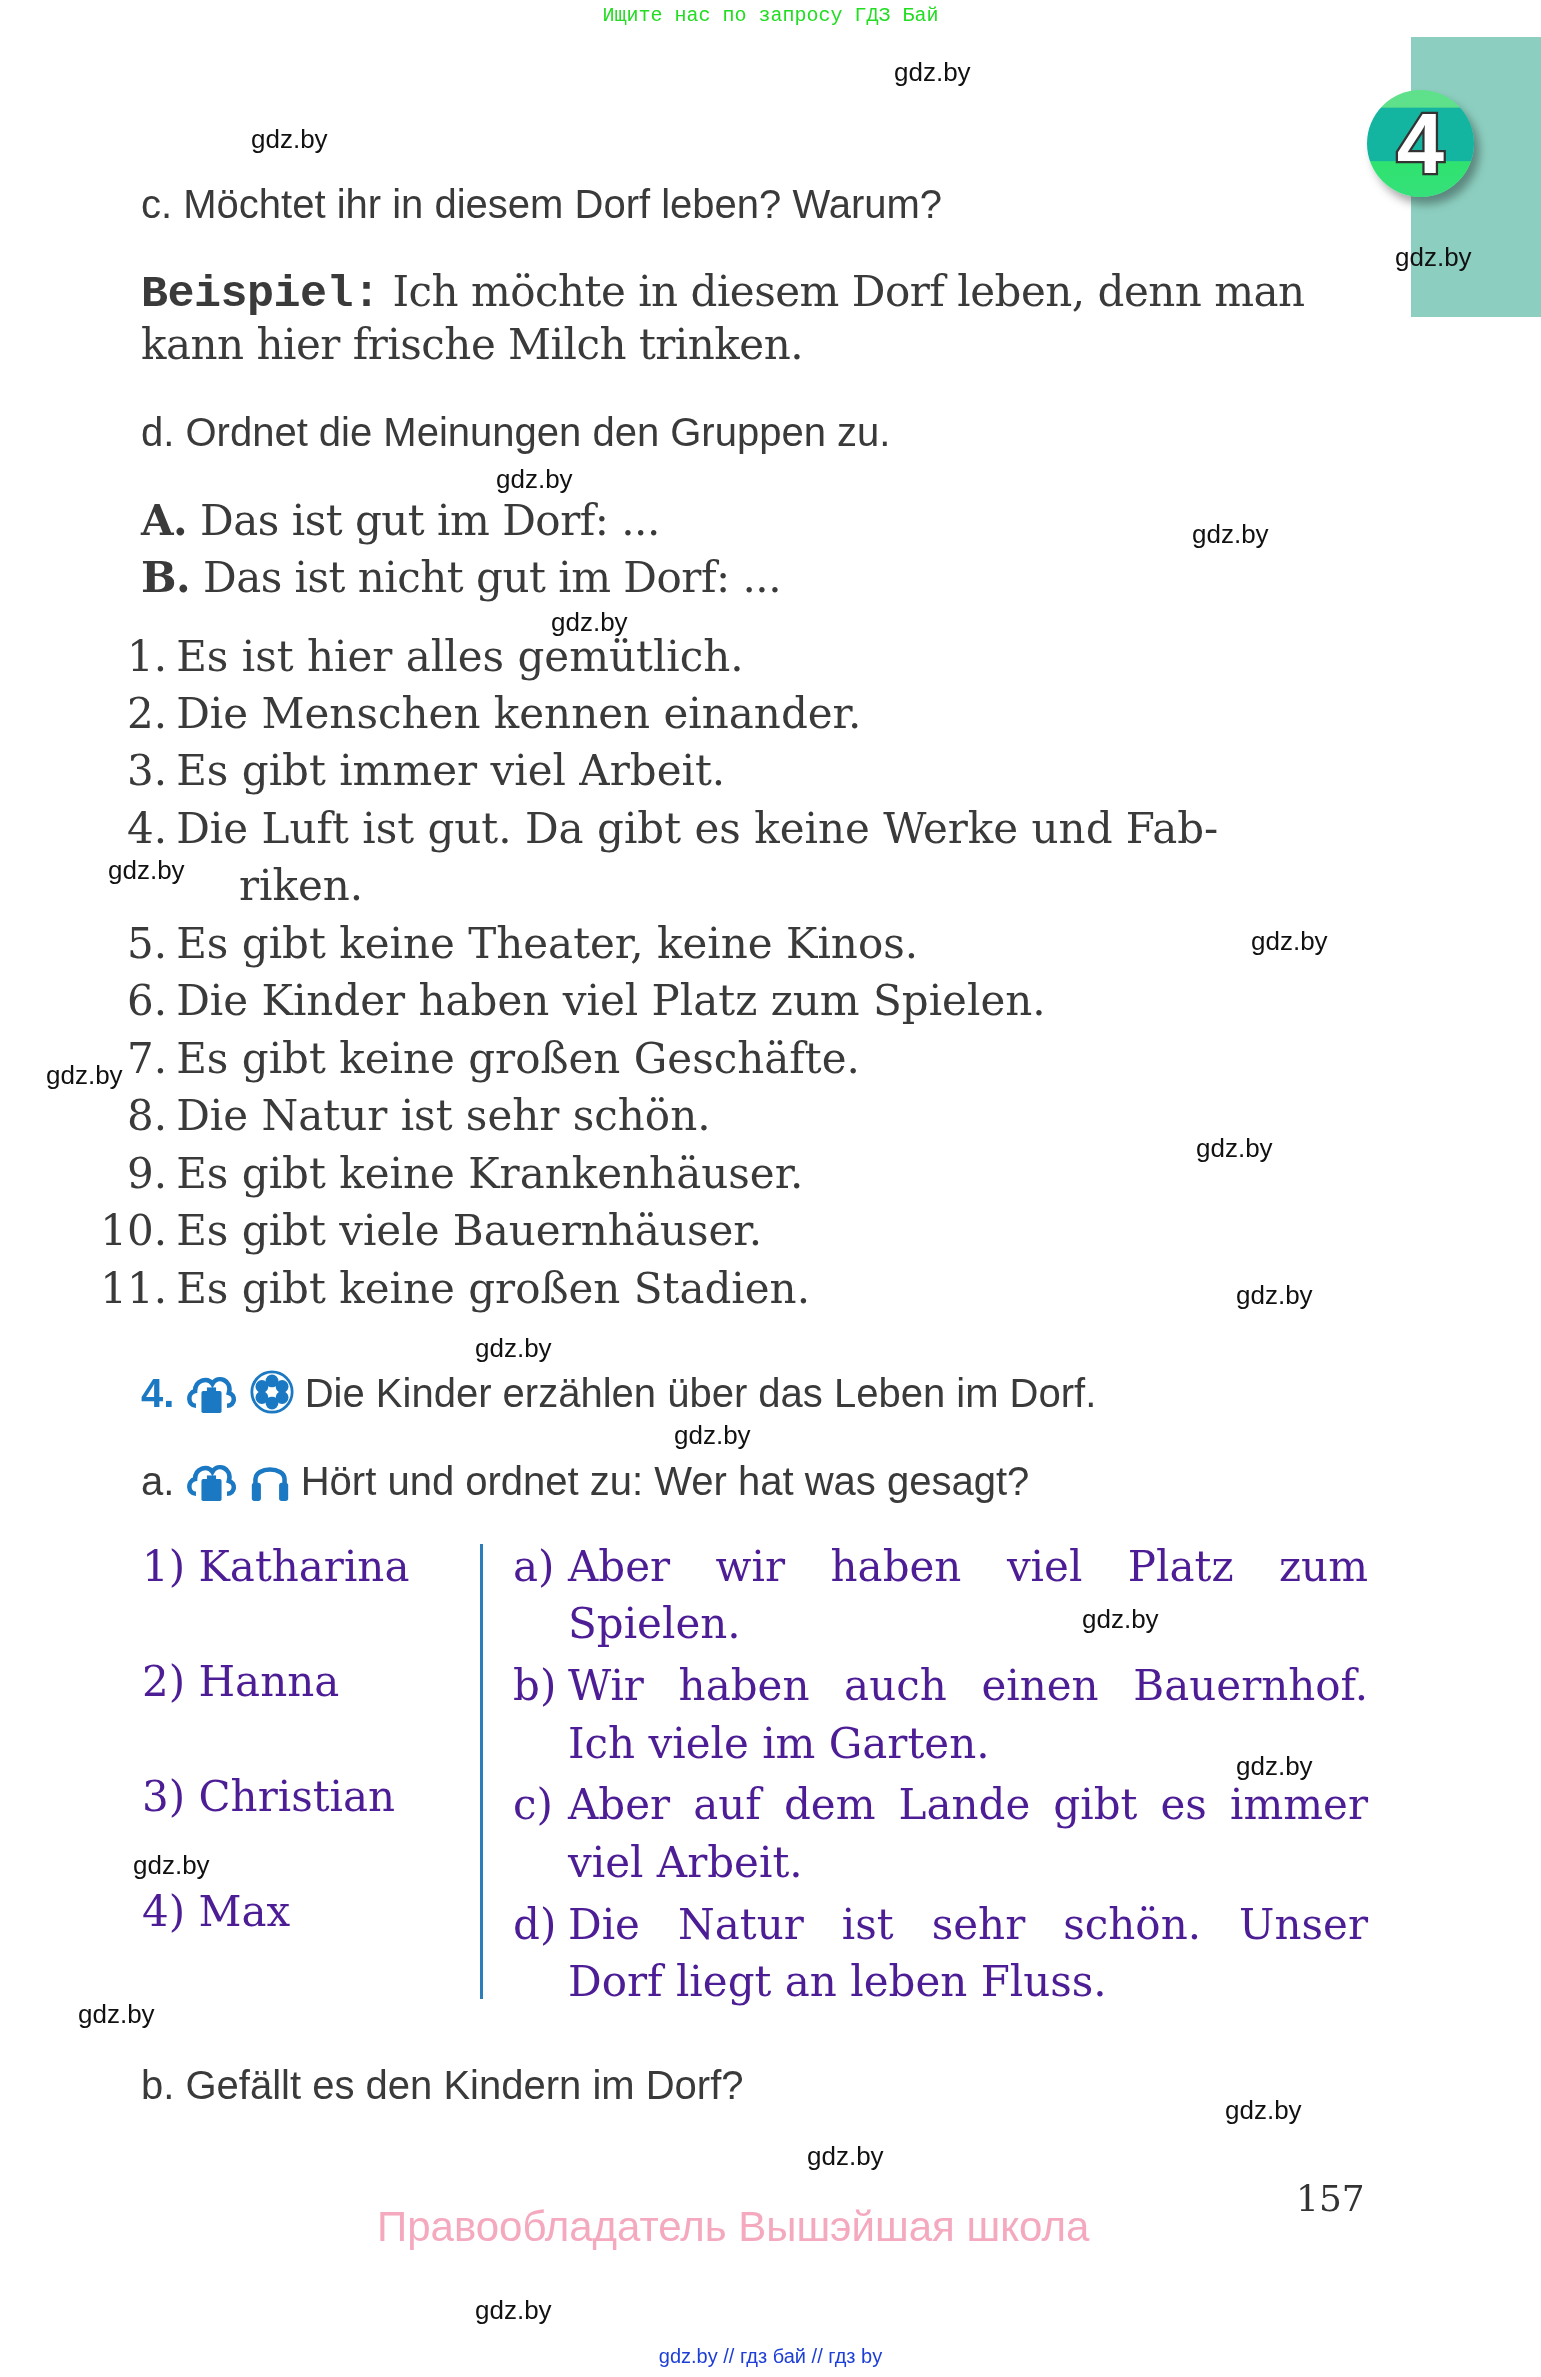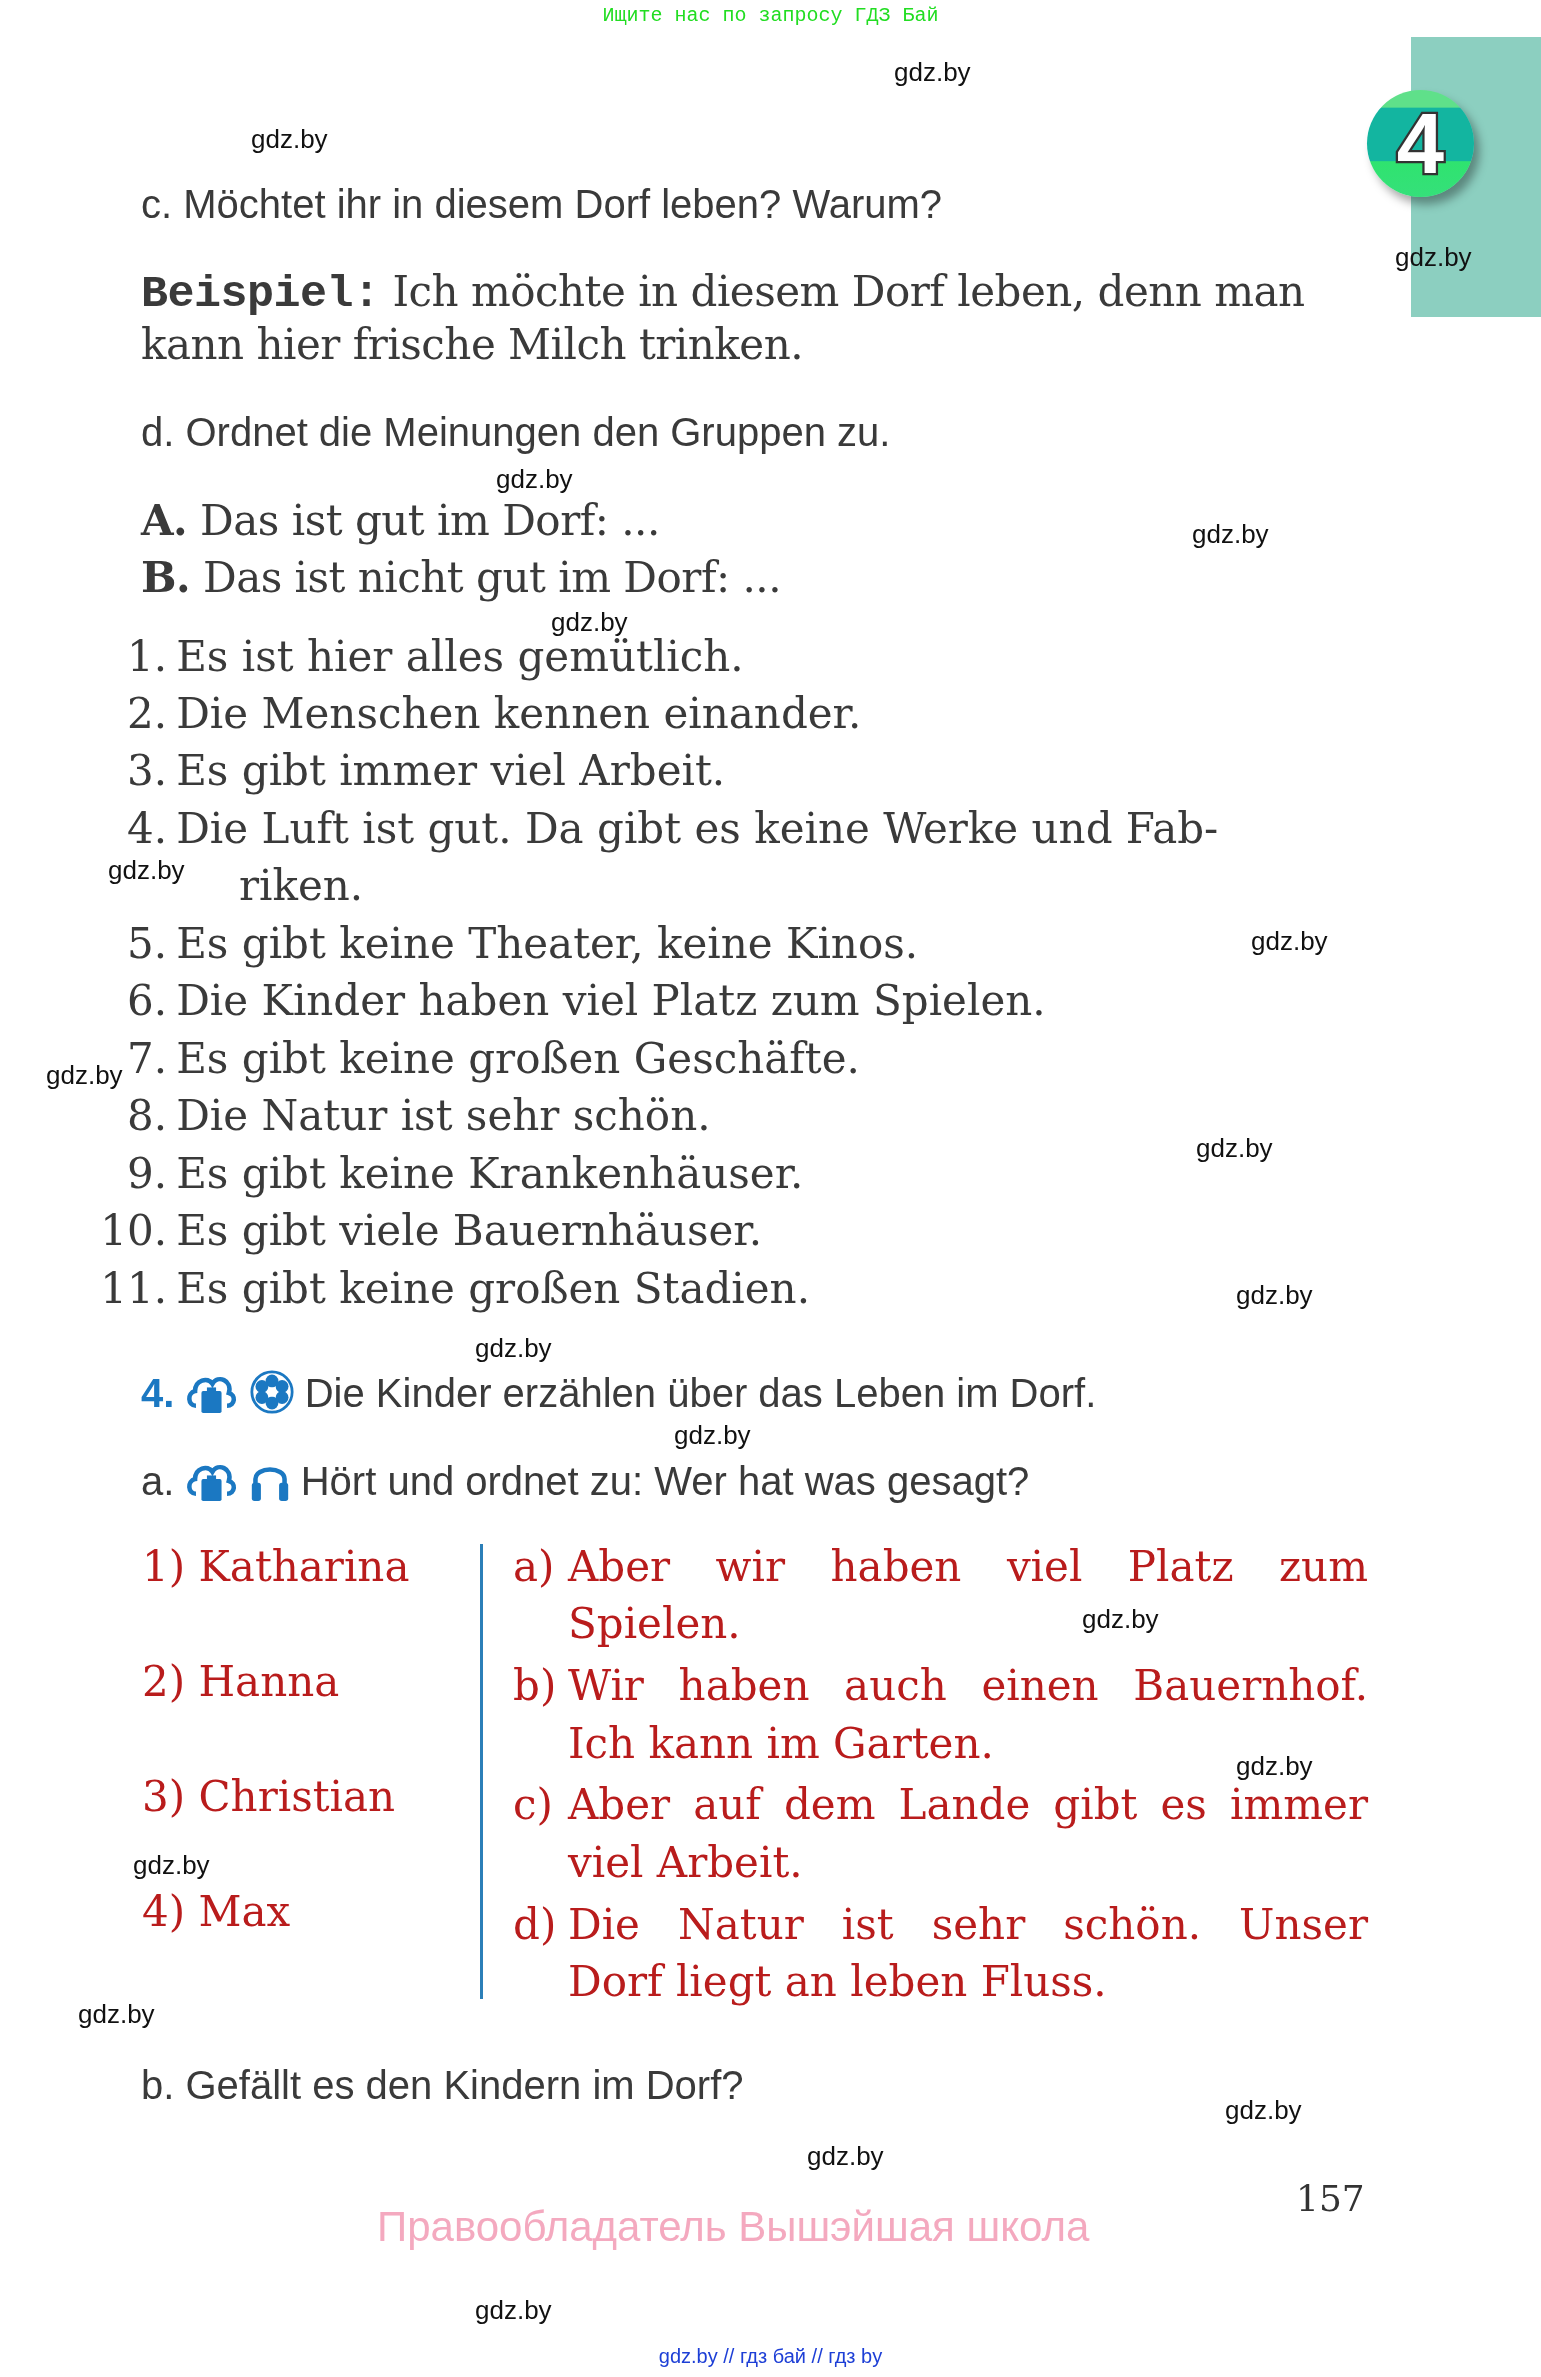--- a/index.html
+++ b/index.html
@@ -15,21 +15,21 @@
     -webkit-text-stroke:4.6px #333; paint-order:stroke fill; line-height:1; }
   .wm { font-family:"Liberation Sans", sans-serif; font-size:26px; color:#111; }
   .heading { font-family:"Liberation Sans", sans-serif; font-size:40px; color:#3a3a3a; }
   .body { font-family:"DejaVu Serif", serif; font-size:42px; color:#3a3a3a; letter-spacing:-0.5px; }
   .item { position:absolute; left:171px; font-family:"DejaVu Serif", serif; font-size:42px; color:#3a3a3a; white-space:nowrap; }
   .item .num { display:inline-block; width:75px; text-align:right; padding-right:9.2px; }
   .blue { color:#1b78c2; }
   .icon { display:inline-block; vertical-align:middle; }
   .divider { left:480px; top:1544px; width:2.8px; height:455px; background:#2b7fb8; }
   .left-col { left:142px; }
-  .right-text { font-family:"DejaVu Serif", serif; font-size:42px; color:#b91c1c; }
+  .right-text { font-family:"DejaVu Serif", serif; font-size:42px; color:#4c1d95; }
   .pagenum { font-family:"DejaVu Serif", serif; font-size:36px; color:#333; }
   .pink { color:#f4a9bf; font-family:"Liberation Sans", sans-serif; font-size:42px; }
   .footer { color:#1d3fd6; font-family:"Liberation Sans", sans-serif; font-size:20px; }
 </style>
 </head>
 <body>
 
 <div class="abs topnote sans">Ищите нас по запросу ГДЗ Бай</div>
 
 <div class="abs tab"></div>
@@ -139,21 +139,21 @@
 <div class="abs right-text left-col" style="top:1887px;">4) Max</div>
 
 <div class="abs divider"></div>
 
 <div class="abs right-text" style="left:513px;top:1542px;">a)</div>
 <div class="abs right-text" style="left:568px;top:1542px;width:800px;text-align:justify;text-align-last:justify;">Aber wir haben viel Platz zum</div>
 <div class="abs right-text" style="left:568px;top:1599px;">Spielen.</div>
 
 <div class="abs right-text" style="left:513px;top:1661px;">b)</div>
 <div class="abs right-text" style="left:568px;top:1661px;width:800px;text-align:justify;text-align-last:justify;">Wir haben auch einen Bauernhof.</div>
-<div class="abs right-text" style="left:568px;top:1719px;">Ich kann im Garten.</div>
+<div class="abs right-text" style="left:568px;top:1719px;">Ich viele im Garten.</div>
 
 <div class="abs right-text" style="left:513px;top:1780px;">c)</div>
 <div class="abs right-text" style="left:568px;top:1780px;width:800px;text-align:justify;text-align-last:justify;">Aber auf dem Lande gibt es immer</div>
 <div class="abs right-text" style="left:568px;top:1838px;">viel Arbeit.</div>
 
 <div class="abs right-text" style="left:513px;top:1900px;">d)</div>
 <div class="abs right-text" style="left:568px;top:1900px;width:800px;text-align:justify;text-align-last:justify;">Die Natur ist sehr schön. Unser</div>
 <div class="abs right-text" style="left:568px;top:1957px;">Dorf liegt an leben Fluss.</div>
 
 <div class="abs heading" style="left:141px;top:2063px;">b. Gefällt es den Kindern im Dorf?</div>

